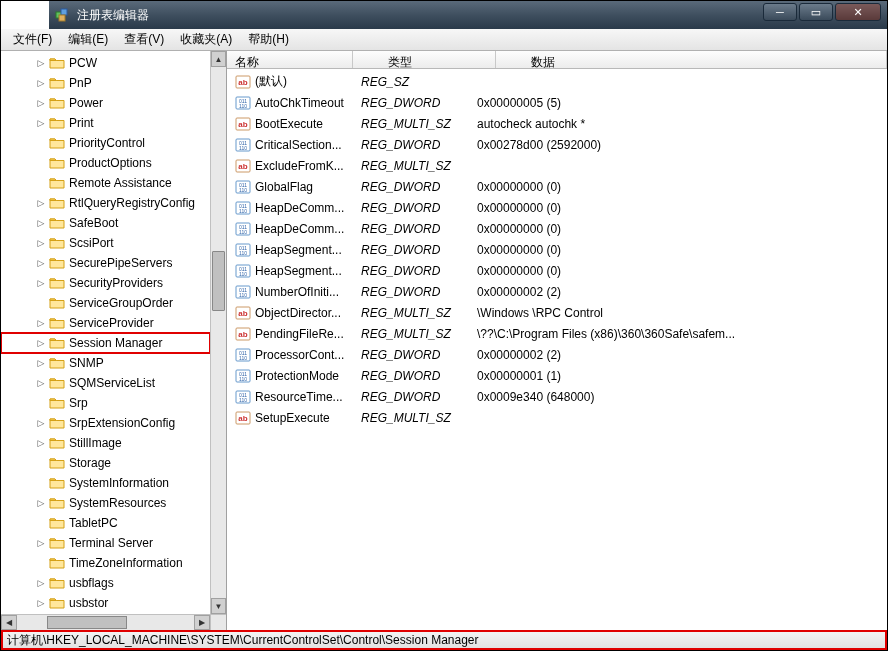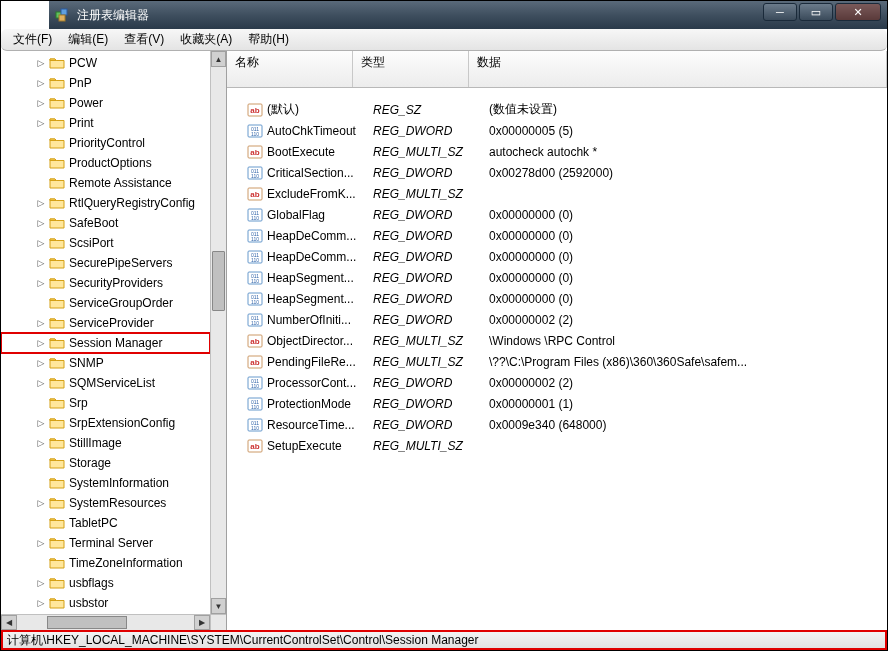--- a/index.html
+++ b/index.html
@@ -34,21 +34,21 @@
     background: linear-gradient(to bottom,#6b7b8b,#3a4a5a);
     border:1px solid #1a2a3a; border-radius: 3px;
     margin-left:2px; display:flex;align-items:center;justify-content:center;
     color:#fff; font-size:11px; line-height:1;
   }
   .win-btn.close { width:46px; background: linear-gradient(to bottom,#7a5a5a,#5a3a3a);}
   .menubar {
     height: 22px;
     background: linear-gradient(to bottom,#f7f7f7,#e4e4e4);
     border-bottom:1px solid #b0b0b0;
-    display:flex; align-items:center; padding: 0 4px; border-radius: 6px;
+    display:flex; align-items:center; padding: 0 4px;
   }
   .menubar .menu-item { padding: 2px 8px; cursor:default; }
   .content {
     display:flex;
     height: calc(651px - 28px - 22px - 20px - 2px);
   }
   .tree-panel {
     width: 226px;
     border-right:1px solid #a0a0a0;
     overflow:hidden;
@@ -88,32 +88,33 @@
     position:absolute; left:0; right:16px; bottom:0; height:16px;
     background:#e8e8e8; border-top:1px solid #c0c0c0;
     display:flex; justify-content:space-between;
   }
   .tree-hscroll .arrow { width:16px; background:#d0d0d0; border:1px solid #a0a0a0; display:flex;align-items:center;justify-content:center; font-size:8px; color:#333;}
   .tree-hscroll .track { flex:1; position:relative;}
   .tree-hscroll .thumb { position:absolute; top:1px; bottom:1px; left:30px; width:80px; background:#c0c0c0; border:1px solid #888;}
   .scroll-corner { position:absolute; right:0; bottom:0; width:16px; height:16px; background:#e8e8e8; border-top:1px solid #c0c0c0; border-left:1px solid #c0c0c0;}
   .list-panel { flex:1; background:#fff; overflow:hidden; }
   .list-header {
-    display:flex; height:37px;
+    display:flex; height:18px;
     background:linear-gradient(to bottom,#fdfdfd,#ececec);
     border-bottom:1px solid #b8b8b8;
+    gap:27px;
   }
   .list-header .col {
     border-right:1px solid #c8c8c8;
     padding:3px 8px;
   }
   .col-name { width:126px;}
   .col-type { width:116px;}
   .col-data { flex:1;}
-  .list-body { padding:2px 12px;margin-top:9px;}
+  .list-body { padding:2px 0;}
   .list-row {
     display:flex; height:21px; align-items:center;
   }
   .list-row .cell { padding: 0 8px; overflow:hidden; white-space:nowrap; text-overflow:ellipsis;}
   .list-row .cell.name { width:126px; display:flex; align-items:center; gap:4px;}
   .list-row .cell.type { width:116px;font-style:italic;}
   .list-row .cell.data { flex:1;}
   .val-icon {
     width:16px; height:16px; flex-shrink:0;
     display:inline-flex;align-items:center;justify-content:center;
@@ -466,21 +467,20 @@
           <div class="cell name">
             <span class="val-icon">
               <svg width="16" height="16" viewBox="0 0 16 16">
                 <rect x="1" y="2" width="14" height="12" rx="1" fill="#fff" stroke="#c96"></rect>
                 <text x="8" y="11" font-size="8" text-anchor="middle" fill="#c33" font-weight="bold">ab</text>
               </svg>
             </span>
             <span>(默认)</span>
           </div>
           <div class="cell type">REG_SZ</div>
-          <div class="cell data">(数值未设置)</div>
         </div>
         <div class="list-row">
           <div class="cell name">
             <span class="val-icon">
               <svg width="16" height="16" viewBox="0 0 16 16">
                 <rect x="1" y="2" width="14" height="12" rx="1" fill="#fff" stroke="#69c"></rect>
                 <text x="8" y="8" font-size="5" text-anchor="middle" fill="#36a">011</text>
                 <text x="8" y="13" font-size="5" text-anchor="middle" fill="#36a">110</text>
               </svg>
             </span>

